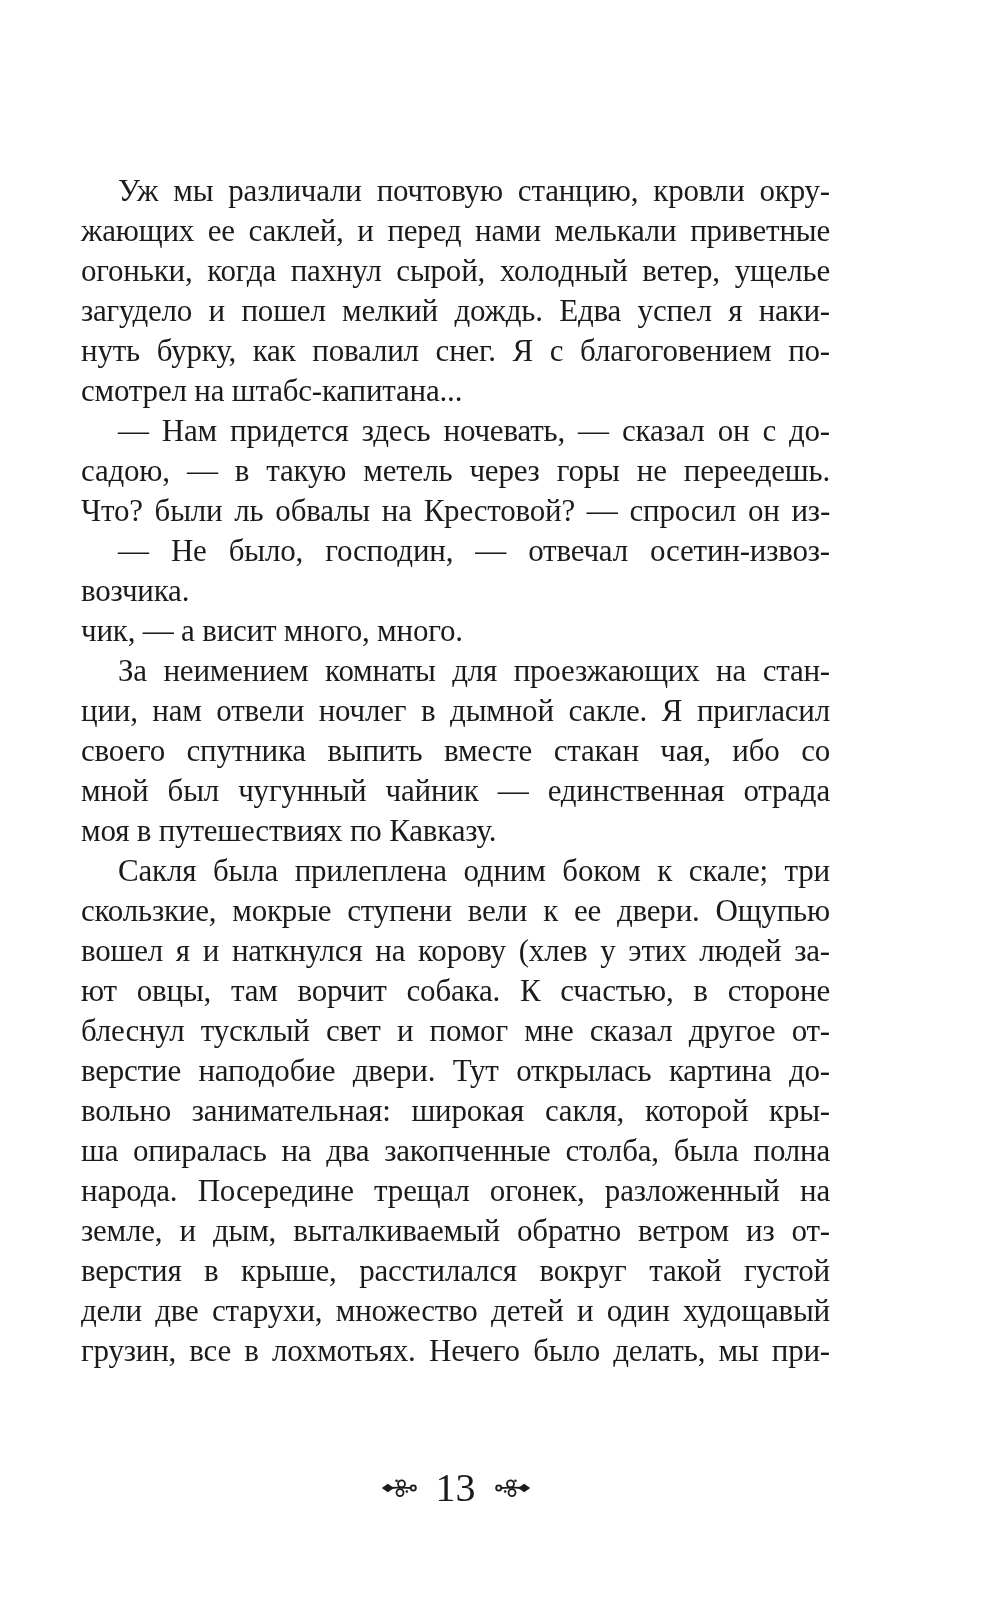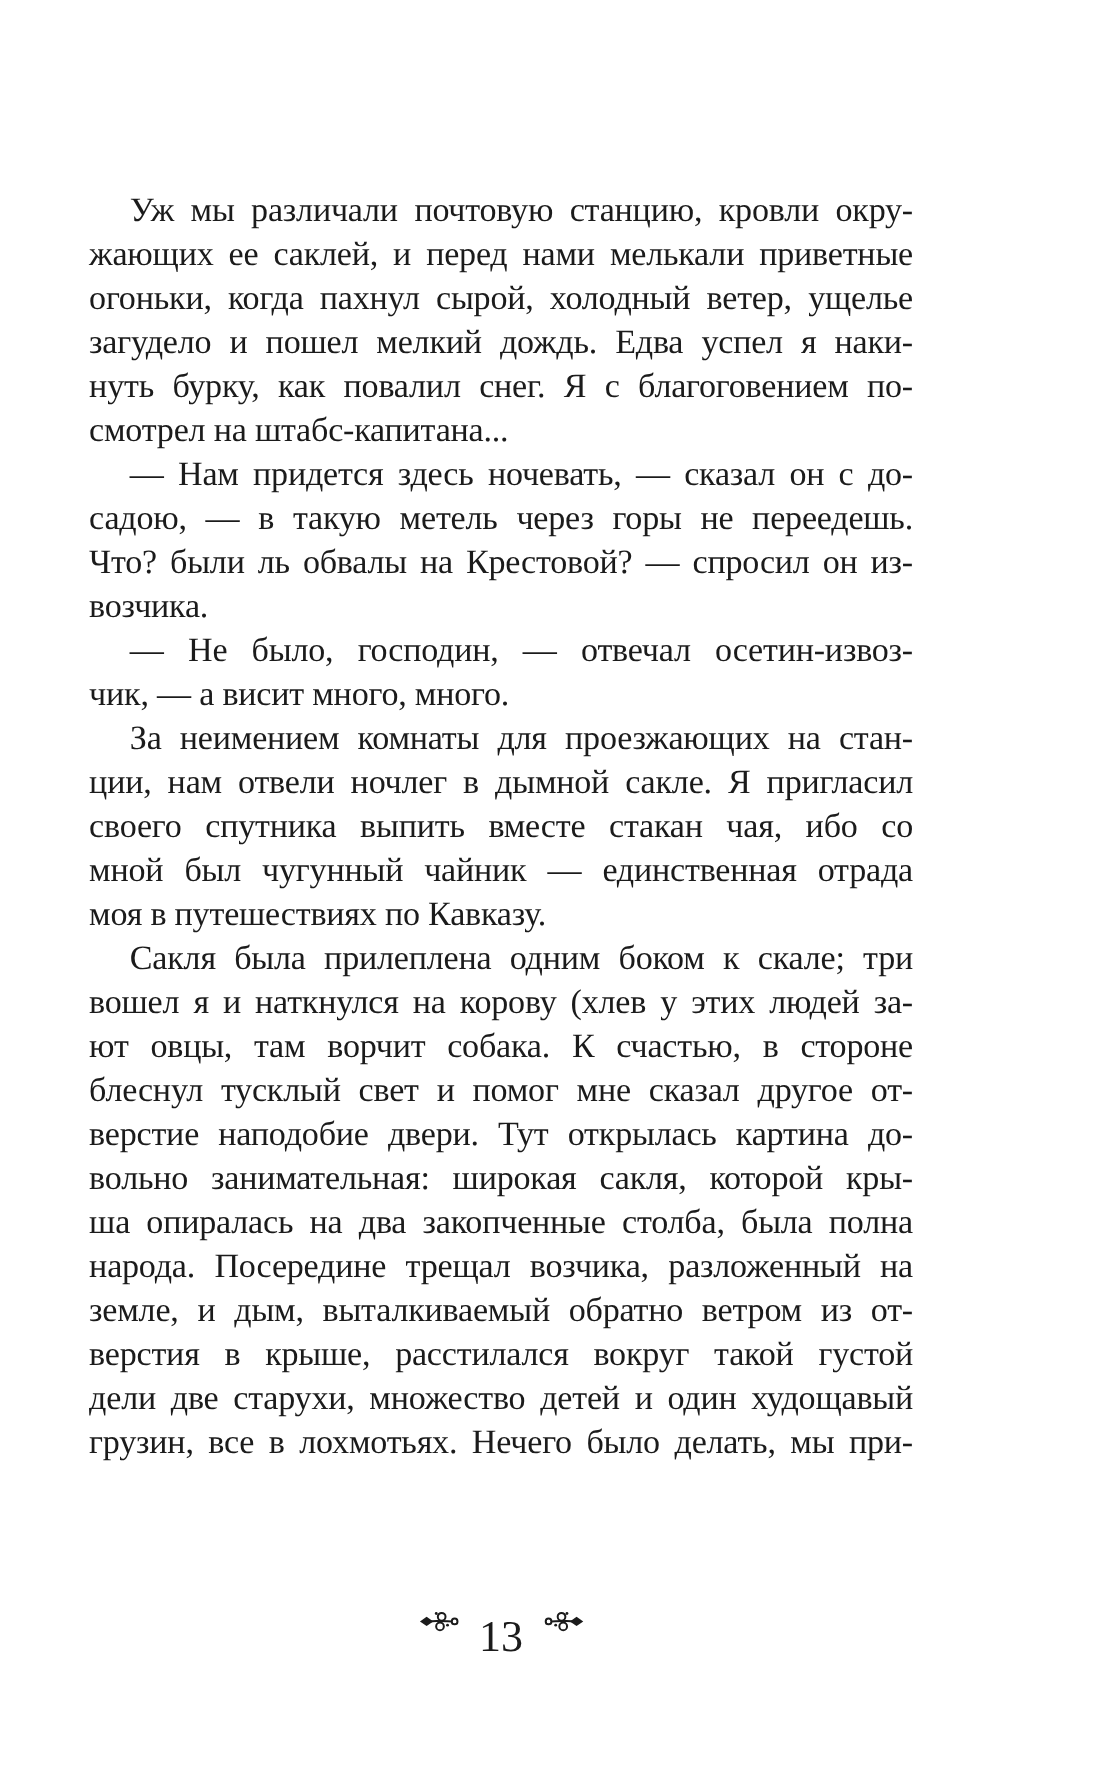--- a/index.html
+++ b/index.html
@@ -30,21 +30,21 @@
     white-space: normal;
     letter-spacing: -0.2px;
   }
   .line.indent { text-indent: 37px; }
   .line.no-just { text-align-last: left; }
   .page-footer {
     position: absolute;
     left: 81px; top: 1424px;
     width: 749px; height: 48px;
     display: flex;
-    align-items: flex-start;
+    align-items: center;
     justify-content: center;
     gap: 17px;
   }
   .page-number {
     font-size: 40px;
     line-height: 48px;
     color: #1b1b1b;
   }
   .ornament { display: inline-flex; align-items: center; }
   .ornament svg { display: block; }
@@ -59,36 +59,37 @@
 
   <div class="line indent">Уж мы различали почтовую станцию, кровли окру-</div>
       <div class="line">жающих ее саклей, и перед нами мелькали приветные</div>
       <div class="line">огоньки, когда пахнул сырой, холодный ветер, ущелье</div>
       <div class="line">загудело и пошел мелкий дождь. Едва успел я наки-</div>
       <div class="line">нуть бурку, как повалил снег. Я с благоговением по-</div>
       <div class="line no-just">смотрел на штабс-капитана...</div>
       <div class="line indent">— Нам придется здесь ночевать, — сказал он с до-</div>
       <div class="line">садою, — в такую метель через горы не переедешь.</div>
       <div class="line">Что? были ль обвалы на Крестовой? — спросил он из-</div>
+      <div class="line indent">— Не было, господин, — отвечал осетин-извоз-</div>
       <div class="line no-just">возчика.</div>
-      <div class="line indent">— Не было, господин, — отвечал осетин-извоз-</div>
       <div class="line no-just">чик, — а висит много, много.</div>
       <div class="line indent">За неимением комнаты для проезжающих на стан-</div>
       <div class="line">ции, нам отвели ночлег в дымной сакле. Я пригласил</div>
       <div class="line">своего спутника выпить вместе стакан чая, ибо со</div>
       <div class="line">мной был чугунный чайник — единственная отрада</div>
       <div class="line no-just">моя в путешествиях по Кавказу.</div>
       <div class="line indent">Сакля была прилеплена одним боком к скале; три</div>
+      <div class="line">скользкие, мокрые ступени вели к ее двери. Ощупью</div>
       <div class="line">вошел я и наткнулся на корову (хлев у этих людей за-</div>
       <div class="line">ют овцы, там ворчит собака. К счастью, в стороне</div>
       <div class="line">блеснул тусклый свет и помог мне сказал другое от-</div>
       <div class="line">верстие наподобие двери. Тут открылась картина до-</div>
       <div class="line">вольно занимательная: широкая сакля, которой кры-</div>
       <div class="line">ша опиралась на два закопченные столба, была полна</div>
-      <div class="line">народа. Посередине трещал возчика, разложенный на</div>
+      <div class="line">народа. Посередине трещал огонек, разложенный на</div>
       <div class="line">земле, и дым, выталкиваемый обратно ветром из от-</div>
       <div class="line">верстия в крыше, расстилался вокруг такой густой</div>
       <div class="line">дели две старухи, множество детей и один худощавый</div>
       <div class="line">грузин, все в лохмотьях. Нечего было делать, мы при-</div>
     </main>
 
   <footer class="page-footer">
     <span class="ornament">
       <svg width="38" height="20" viewBox="0 0 50 26" aria-hidden="true">
         <g stroke="#1b1b1b" fill="none" stroke-width="2.4">

